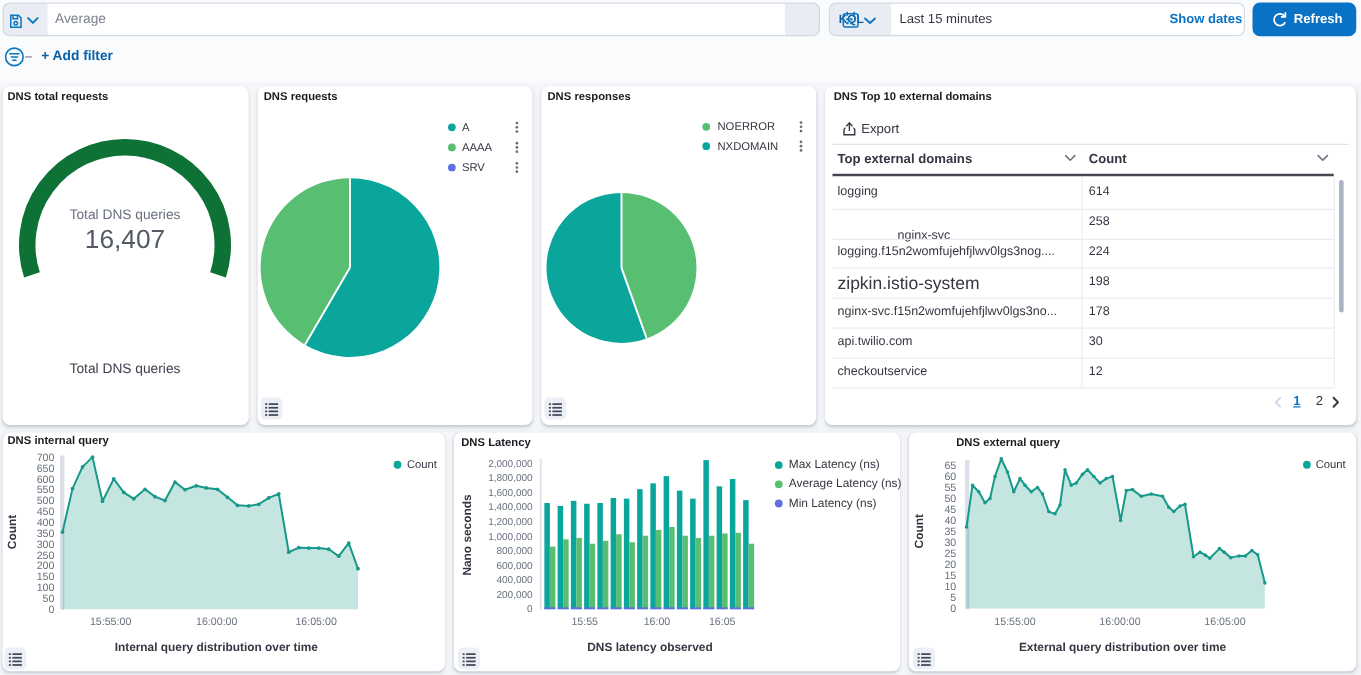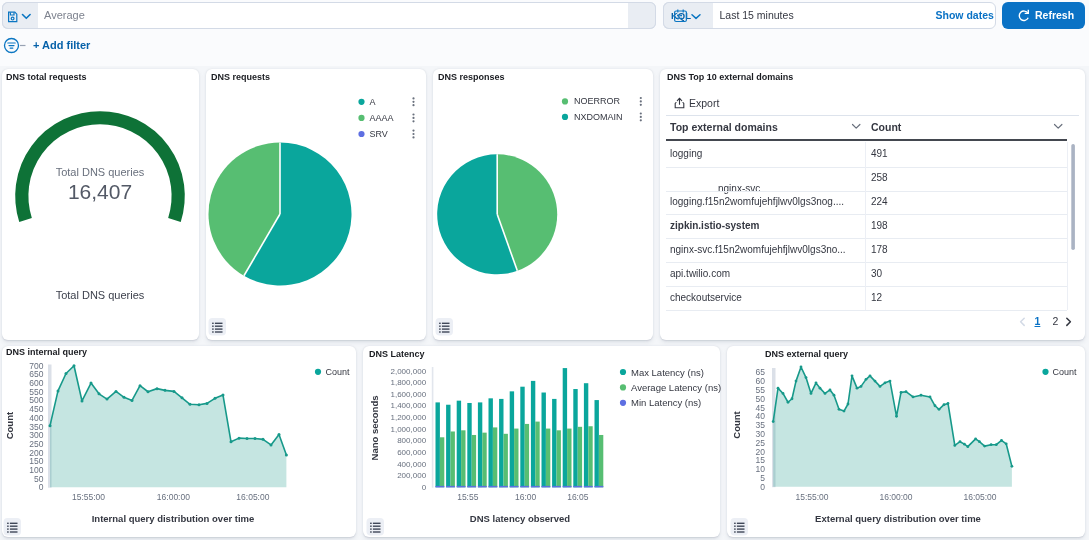--- a/index.html
+++ b/index.html
@@ -37,29 +37,29 @@
 <div class="t" style="left:733px;top:348.9px;font-size:9px;font-weight:700;color:#1a1c21;line-height:11.2px;padding-left:32px;">DNS external query</div>
 <div class="t" style="left:-100px;top:165.8px;width:400px;text-align:center;font-size:11px;font-weight:400;color:#69707d;line-height:13.8px;">Total DNS queries</div>
 <div class="t" style="left:-100px;top:179.3px;width:400px;text-align:center;font-size:21px;font-weight:400;color:#535966;line-height:26.2px;">16,407</div>
 <div class="t" style="left:-100px;top:289.2px;width:400px;text-align:center;font-size:11px;font-weight:400;color:#3d414d;line-height:13.8px;">Total DNS queries</div>
 <div class="t" style="left:689px;top:96.5px;font-size:10.5px;font-weight:400;color:#343741;line-height:13.1px;">Export</div>
 <div style="position:absolute;left:666px;top:115px;width:413px;height:1px;background:#dde3ec"></div>
 <div class="t" style="left:670px;top:120.5px;font-size:10.5px;font-weight:700;color:#343741;line-height:13.1px;">Top external domains</div>
 <div class="t" style="left:871px;top:120.5px;font-size:10.5px;font-weight:700;color:#343741;line-height:13.1px;">Count</div>
 <div style="position:absolute;left:666px;top:139.4px;width:401px;height:1.8px;background:#43474f"></div>
 <div class="t" style="left:670px;top:148.3px;font-size:10px;font-weight:400;color:#343741;line-height:12.5px;">logging</div>
-<div class="t" style="left:871px;top:148.3px;font-size:10px;font-weight:400;color:#343741;line-height:12.5px;">491</div>
+<div class="t" style="left:871px;top:148.3px;font-size:10px;font-weight:400;color:#343741;line-height:12.5px;">614</div>
 <div style="position:absolute;left:666px;top:166.6px;width:401px;height:1px;background:#e8ecf2"></div>
 <div class="t" style="left:670px;top:183px;font-size:10px;font-weight:400;color:#343741;line-height:12.5px;padding-left:48px;">nginx-svc</div>
 <div class="t" style="left:871px;top:172.2px;font-size:10px;font-weight:400;color:#343741;line-height:12.5px;">258</div>
 <div style="position:absolute;left:666px;top:190.5px;width:401px;height:1px;background:#e8ecf2"></div>
 <div class="t" style="left:670px;top:196.1px;font-size:10px;font-weight:400;color:#343741;line-height:12.5px;">logging.f15n2womfujehfjlwv0lgs3nog....</div>
 <div class="t" style="left:871px;top:196.1px;font-size:10px;font-weight:400;color:#343741;line-height:12.5px;">224</div>
 <div style="position:absolute;left:666px;top:214.4px;width:401px;height:1px;background:#e8ecf2"></div>
-<div class="t" style="left:670px;top:220.0px;font-size:10px;font-weight:700;color:#343741;line-height:12.5px;">zipkin.istio-system</div>
+<div class="t" style="left:670px;top:220.0px;font-size:14px;font-weight:400;color:#343741;line-height:12.5px;">zipkin.istio-system</div>
 <div class="t" style="left:871px;top:220.0px;font-size:10px;font-weight:400;color:#343741;line-height:12.5px;">198</div>
 <div style="position:absolute;left:666px;top:238.3px;width:401px;height:1px;background:#e8ecf2"></div>
 <div class="t" style="left:670px;top:243.9px;font-size:10px;font-weight:400;color:#343741;line-height:12.5px;">nginx-svc.f15n2womfujehfjlwv0lgs3no...</div>
 <div class="t" style="left:871px;top:243.9px;font-size:10px;font-weight:400;color:#343741;line-height:12.5px;">178</div>
 <div style="position:absolute;left:666px;top:262.2px;width:401px;height:1px;background:#e8ecf2"></div>
 <div class="t" style="left:670px;top:267.8px;font-size:10px;font-weight:400;color:#343741;line-height:12.5px;">api.twilio.com</div>
 <div class="t" style="left:871px;top:267.8px;font-size:10px;font-weight:400;color:#343741;line-height:12.5px;">30</div>
 <div style="position:absolute;left:666px;top:286.1px;width:401px;height:1px;background:#e8ecf2"></div>
 <div class="t" style="left:670px;top:291.7px;font-size:10px;font-weight:400;color:#343741;line-height:12.5px;">checkoutservice</div>
 <div class="t" style="left:871px;top:291.7px;font-size:10px;font-weight:400;color:#343741;line-height:12.5px;">12</div>

